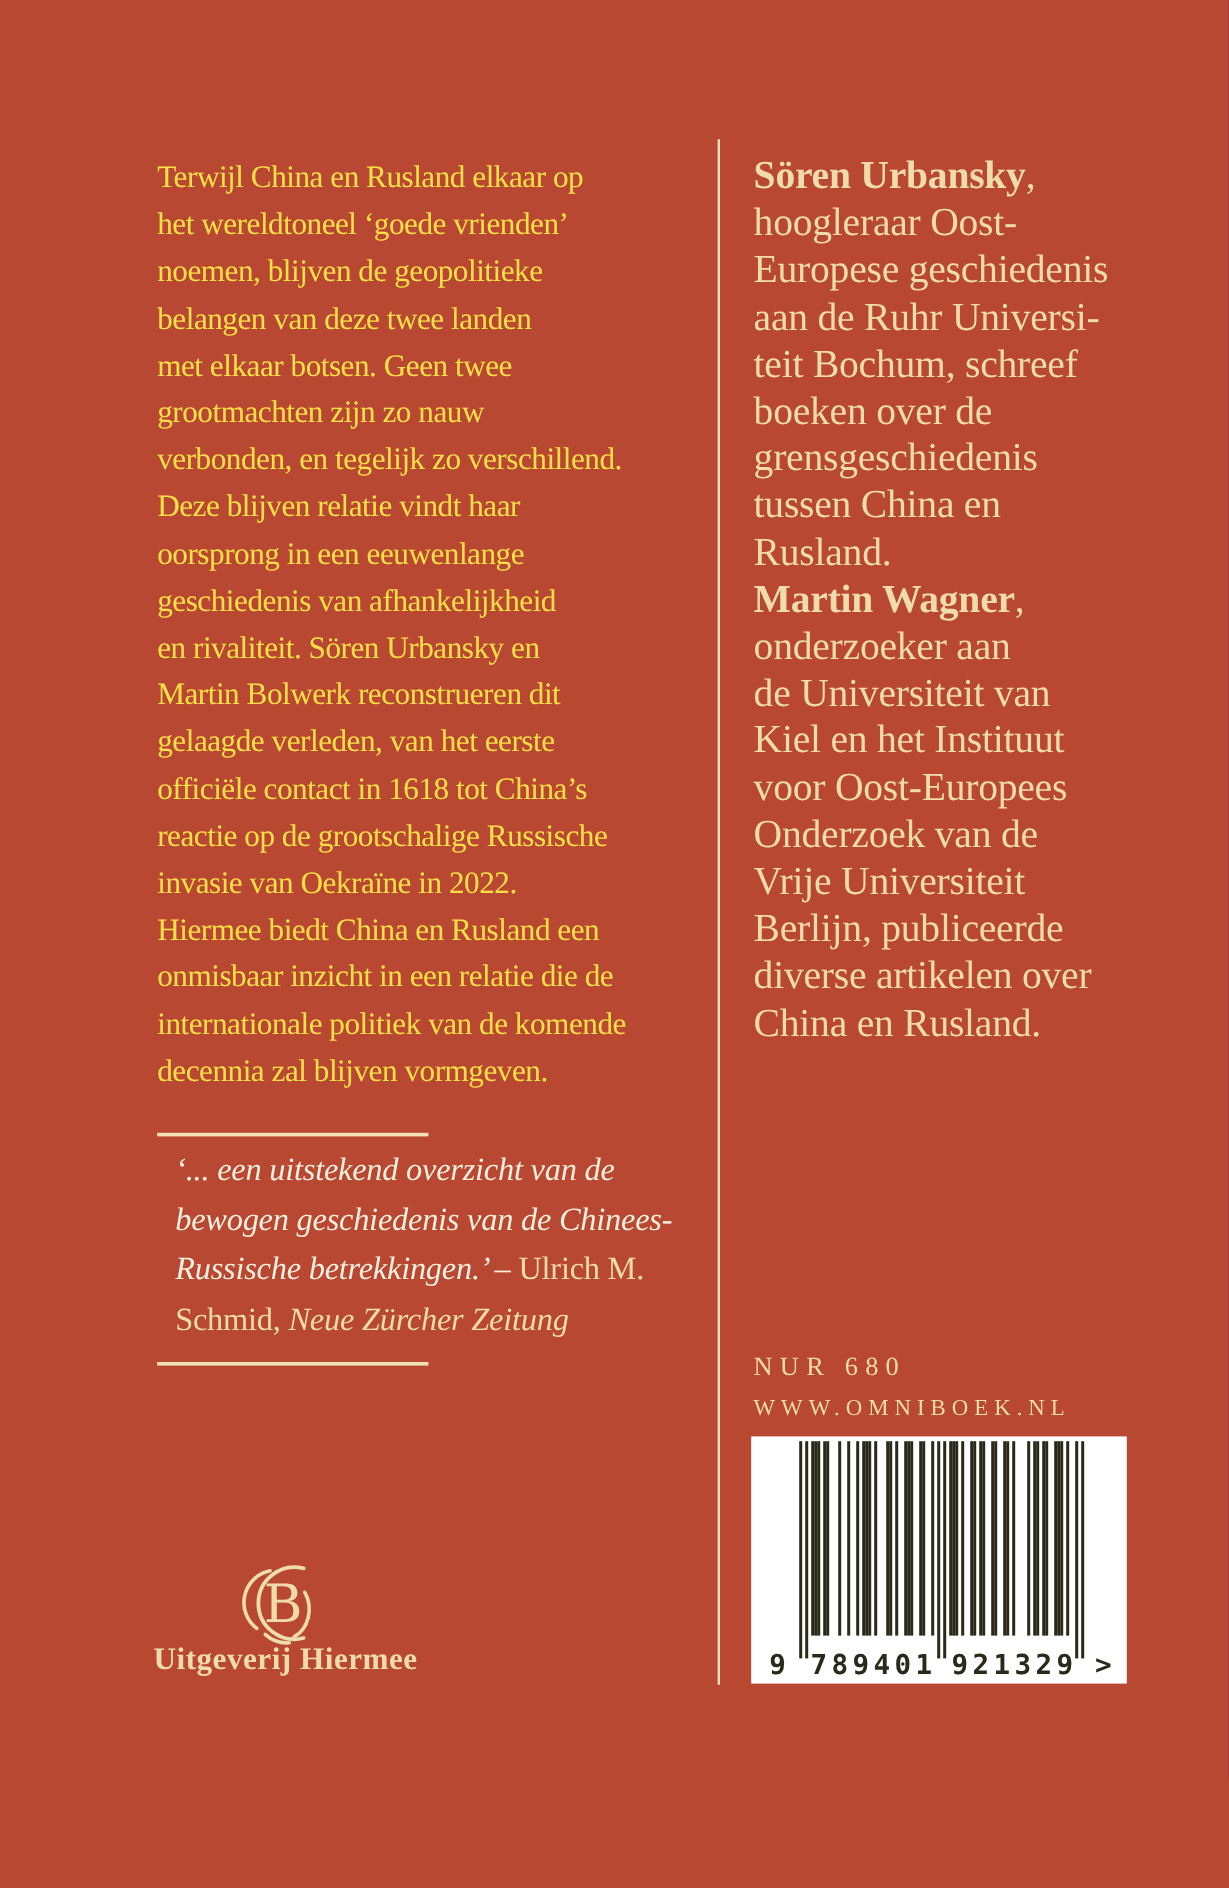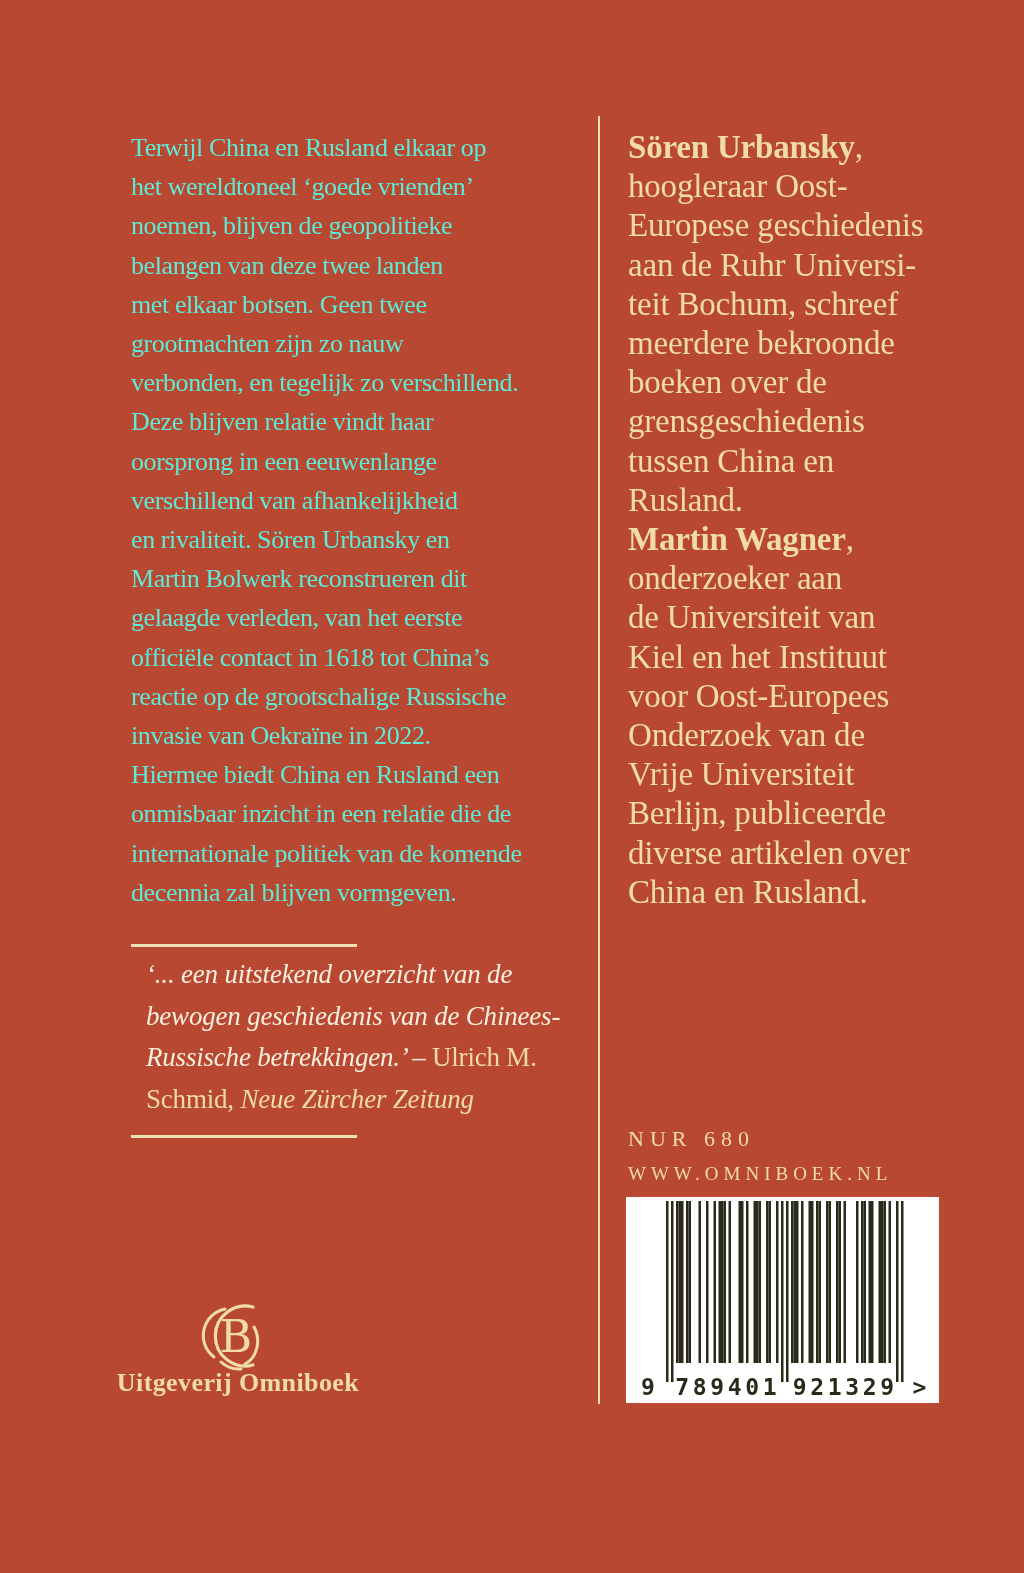--- a/index.html
+++ b/index.html
@@ -8,21 +8,21 @@
     background:#b94832;
     font-family:"Liberation Serif","DejaVu Serif",serif;
   }
   
   .divider{position:absolute;left:598px;top:116px;width:2px;height:1288px;background:#f0e2b4;}
 
   
   .col-left{position:absolute;left:131px;top:128px;width:462px;}
   .col-left .line{
     font-size:26px;line-height:39.2px;letter-spacing:-0.4px;
-    color:#5eead4;white-space:nowrap;
+    color:#fde047;white-space:nowrap;
   }
   .italic{}
 
   
   .col-right{position:absolute;left:628px;top:128px;width:370px;}
   .col-right .line{
     font-size:33px;line-height:39.2px;letter-spacing:-0.2px;
     color:#f0dcaa;white-space:nowrap;
   }
   .bold-name{font-weight:bold;}
@@ -72,40 +72,39 @@
   <div class="col-left">
     <div class="line">Terwijl China en Rusland elkaar op</div>
     <div class="line">het wereldtoneel ‘goede vrienden’</div>
     <div class="line">noemen, blijven de geopolitieke</div>
     <div class="line">belangen van deze twee landen</div>
     <div class="line">met elkaar botsen. Geen twee</div>
     <div class="line">grootmachten zijn zo nauw</div>
     <div class="line">verbonden, en tegelijk zo verschillend.</div>
     <div class="line">Deze blijven relatie vindt haar</div>
     <div class="line">oorsprong in een eeuwenlange</div>
-    <div class="line">verschillend van afhankelijkheid</div>
+    <div class="line">geschiedenis van afhankelijkheid</div>
     <div class="line">en rivaliteit. Sören Urbansky en</div>
     <div class="line">Martin Bolwerk reconstrueren dit</div>
     <div class="line">gelaagde verleden, van het eerste</div>
     <div class="line">officiële contact in 1618 tot China’s</div>
     <div class="line">reactie op de grootschalige Russische</div>
     <div class="line">invasie van Oekraïne in 2022.</div>
     <div class="line"><span>Hiermee biedt </span><span class="italic">China en Rusland</span><span> een</span></div>
     <div class="line">onmisbaar inzicht in een relatie die de</div>
     <div class="line">internationale politiek van de komende</div>
     <div class="line">decennia zal blijven vormgeven.</div>
   </div>
 
   <div class="col-right">
     <div class="line"><span class="bold-name">Sören Urbansky</span><span>,</span></div>
     <div class="line">hoogleraar Oost-</div>
     <div class="line">Europese geschiedenis</div>
     <div class="line">aan de Ruhr Universi-</div>
     <div class="line">teit Bochum, schreef</div>
-    <div class="line">meerdere bekroonde</div>
     <div class="line">boeken over de</div>
     <div class="line">grensgeschiedenis</div>
     <div class="line">tussen China en</div>
     <div class="line">Rusland.</div>
     <div class="line"><span class="bold-name">Martin Wagner</span><span>,</span></div>
     <div class="line">onderzoeker aan</div>
     <div class="line">de Universiteit van</div>
     <div class="line">Kiel en het Instituut</div>
     <div class="line">voor Oost-Europees</div>
     <div class="line">Onderzoek van de</div>
@@ -125,21 +124,21 @@
   <div class="rule rule-bottom"></div>
 
 
   <svg class="logo" viewBox="0 0 86 78" xmlns="http://www.w3.org/2000/svg">
     <path d="M 59 7 A 30 30 0 1 0 59 65" fill="none" stroke="#f0dcaa" stroke-width="3.2" stroke-linecap="round"></path>
     <path d="M 31 9 A 27 27 0 0 0 20 57" fill="none" stroke="#f0dcaa" stroke-width="3" stroke-linecap="round"></path>
     <path d="M 27 62 A 27 27 0 0 0 47 69" fill="none" stroke="#f0dcaa" stroke-width="3" stroke-linecap="round"></path>
     <path d="M 60 27 A 21 25 0 0 1 51 64" fill="none" stroke="#f0dcaa" stroke-width="3" stroke-linecap="round"></path>
     <text x="42" y="52" text-anchor="middle" font-family="DejaVu Serif, Liberation Serif, serif" font-size="44" fill="#f0dcaa">B</text>
   </svg>
-  <div class="publisher-name">Uitgeverij Omniboek</div>
+  <div class="publisher-name">Uitgeverij Hiermee</div>
 
   <div class="meta">
     <div class="nur">NUR 680</div>
     <div class="website">WWW.OMNIBOEK.NL</div>
   </div>
 
   <div class="barcode-box" id="barcode-box"><svg width="313" height="206" viewBox="0 0 313 206" xmlns="http://www.w3.org/2000/svg">
         <rect x="40" y="4" width="2.5" height="181" fill="#2b2a1a"></rect>
         <rect x="45" y="4" width="2.5" height="181" fill="#2b2a1a"></rect>
         <rect x="50" y="4" width="2.5" height="162" fill="#2b2a1a"></rect>

